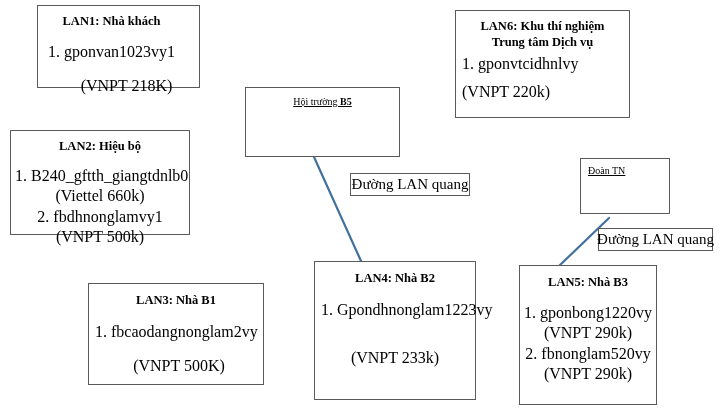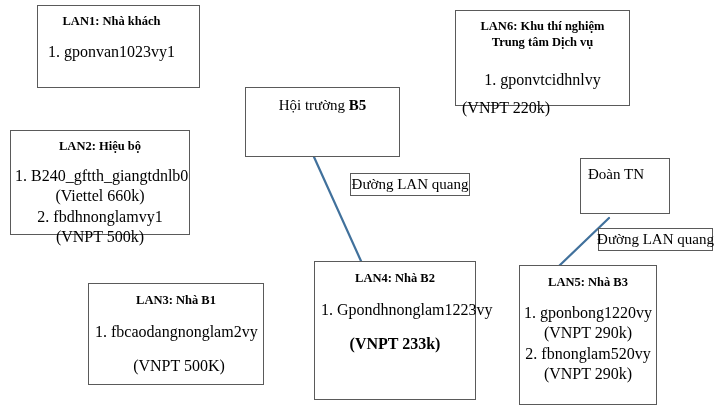--- a/index.html
+++ b/index.html
@@ -36,23 +36,24 @@
   .node .line {
     font-size: 16px;
     line-height: 1.28;
     white-space: nowrap;
   }
   .c  { text-align: center; }
   .l  { text-align: left; }
 
   
   .plain-label {
-    font-size: 15px;
+    font-size: 10px;
     line-height: 1.2;
     white-space: nowrap;
+    text-decoration: underline;
   }
   .plain-label b { font-weight: bold; }
 
   
   .caption {
     position: absolute;
     box-sizing: border-box;
     border: 1px solid #5a5a5a;
     background: #ffffff;
     font-size: 15px;
@@ -78,54 +79,55 @@
 <div id="canvas">
 
   <svg class="links" viewBox="0 0 721 415">
     <line x1="314" y1="157" x2="361" y2="261" stroke="#41719c" stroke-width="2.2" stroke-linecap="round"></line>
     <line x1="609" y1="218" x2="559" y2="266" stroke="#41719c" stroke-width="2.2" stroke-linecap="round"></line>
   </svg>
 
   <div class="node" style="left:37px; top:5px; width:163px; height:83px; padding:8px 20px 0 6px;">
     <div class="title">LAN1: Nhà khách</div>
     <div class="line l" style="margin-top:12px; padding-left:4px;">1. gponvan1023vy1</div>
+    <div class="line c" style="margin-top:14px; padding-left:30px;">(VNPT 218K)</div>
   </div>
 
   <div class="node" style="left:10px; top:130px; width:180px; height:105px; padding:8px 4px 0 4px;">
     <div class="title">LAN2: Hiệu bộ</div>
     <div class="line c" style="margin-top:11px;">1. B240_gftth_giangtdnlb0</div>
     <div class="line c">(Viettel 660k)</div>
     <div class="line c">2. fbdhnonglamvy1</div>
     <div class="line c">(VNPT 500k)</div>
   </div>
 
   <div class="node" style="left:88px; top:283px; width:176px; height:102px; padding:9px 6px 0 6px;">
     <div class="title">LAN3: Nhà B1</div>
     <div class="line c" style="margin-top:13px;">1. fbcaodangnonglam2vy</div>
     <div class="line c" style="margin-top:14px; padding-left:6px;">(VNPT 500K)</div>
   </div>
 
   <div class="node" style="left:314px; top:261px; width:162px; height:139px; padding:9px 6px 0 6px;">
     <div class="title">LAN4: Nhà B2</div>
     <div class="line c" style="margin-top:13px;">1. Gpondhnonglam1223vy</div>
-    <div class="line c" style="margin-top:14px;font-weight:bold;">(VNPT 233k)</div>
+    <div class="line c" style="margin-top:28px;">(VNPT 233k)</div>
   </div>
 
   <div class="node" style="left:519px; top:265px; width:138px; height:140px; padding:9px 4px 0 4px;">
     <div class="title">LAN5: Nhà B3</div>
     <div class="line c" style="margin-top:12px;">1. gponbong1220vy</div>
     <div class="line c">(VNPT 290k)</div>
     <div class="line c">2. fbnonglam520vy</div>
     <div class="line c">(VNPT 290k)</div>
   </div>
 
-  <div class="node" style="left:455px; top:10px; width:175px; height:96px; padding:8px 6px 0 6px;">
+  <div class="node" style="left:455px; top:10px; width:175px; height:108px; padding:8px 6px 0 6px;">
     <div class="title wrap">LAN6: Khu thí nghiệm</div>
     <div class="title wrap">Trung tâm Dịch vụ</div>
-    <div class="line l" style="margin-top:20px;text-align:center;">1. gponvtcidhnlvy</div>
+    <div class="line l" style="margin-top:4px;">1. gponvtcidhnlvy</div>
     <div class="line l" style="margin-top:7px;">(VNPT 220k)</div>
   </div>
 
   <div class="node" style="left:245px; top:87px; width:155px; height:70px; padding:8px 6px 0 6px;">
     <div class="plain-label c">
       <span>Hội trường </span><b>B5</b>
     </div>
   </div>
 
   <div class="node" style="left:580px; top:158px; width:90px; height:56px; padding:6px 0 0 7px;">

